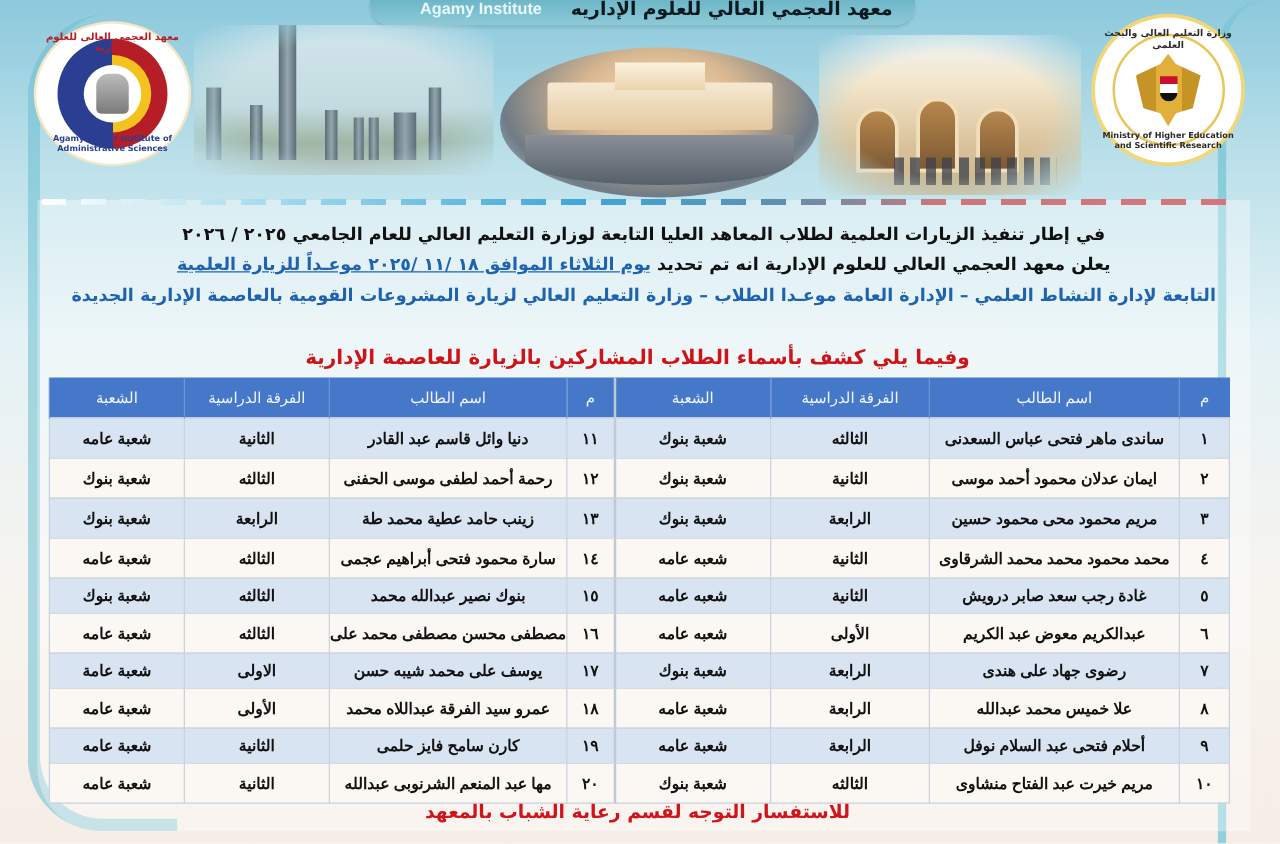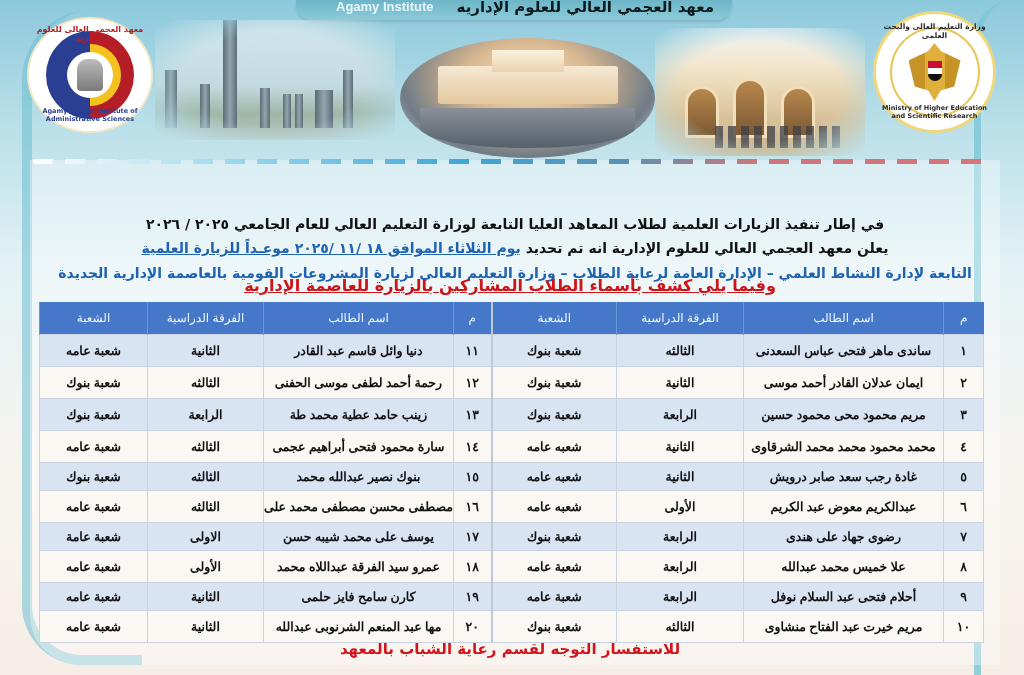--- a/index.html
+++ b/index.html
@@ -89,26 +89,26 @@
   .people { position:absolute; bottom: 8px; left: 60px; width: 130px; height: 22px; background: repeating-linear-gradient(90deg,#3c3f49 0 8px, transparent 8px 13px); opacity: .75;}
   .divider-mask {
     position: absolute; left: 33px; top: 159px; width: 960px; height: 5px;
     background: linear-gradient(90deg, #ffffff 0%, #a9dcef 18%, #3fa7d6 45%, #5f8fb0 62%, #c9787c 75%, #d6757c 100%);
     -webkit-mask-image: repeating-linear-gradient(90deg, #000 0 20px, transparent 20px 32px);
     mask-image: repeating-linear-gradient(90deg, #000 0 20px, transparent 20px 32px);
     border-radius: 2px;
   }
 
   
-  .announce { position: absolute; left: 20px; width: 990px; text-align: center; direction: rtl; font-weight: bold; font-family: "DejaVu Sans", sans-serif; margin-top: 36px; }
+  .announce { position: absolute; left: 20px; width: 990px; text-align: center; direction: rtl; font-weight: bold; font-family: "DejaVu Sans", sans-serif; }
   .line1 { top: 180px; font-size: 14px; color: #111; }
   .line2 { top: 204px; font-size: 14px; color: #111; }
   .line2 .hl { color: #1f62b0; text-decoration: underline; }
   .line3 { top: 229px; font-size: 14px; color: #1f62b0; }
-  .list-title { position:absolute; top: 276px; left: 240px; width: 540px; text-align:center; direction: rtl; color: #cc1419; font-weight: bold; font-size: 16px; text-decoration: underline; }
+  .list-title { position:absolute; top: 276px; left: 240px; width: 540px; text-align:center; direction: rtl; color: #cc1419; font-weight: bold; font-size: 16px; }
 
   
   .student-table {
     position: absolute; left: 39px; top: 302px; width: 944px;
     border-collapse: collapse; direction: rtl; table-layout: fixed;
     font-family: "Liberation Sans", sans-serif;
   }
   .student-table th {
     background: #4578c9; color: #f1f6ff; font-weight: normal; font-size: 12px;
     height: 32px; text-align: center; border-left: 1px solid #6e95d6;
@@ -180,21 +180,21 @@
   <div class="people"></div>
 </div>
 
 <div class="divider-mask"></div>
 
 <div class="announce line1">في إطار تنفيذ الزيارات العلمية لطلاب المعاهد العليا التابعة لوزارة التعليم العالي للعام الجامعي ٢٠٢٥ / ٢٠٢٦</div>
 <div class="announce line2">
   <span>يعلن معهد العجمي العالي للعلوم الإدارية انه تم تحديد</span>
   <span class="hl">يوم الثلاثاء الموافق ١٨ /١١ /٢٠٢٥ موعـداً للزيارة العلمية</span>
 </div>
-<div class="announce line3">التابعة لإدارة النشاط العلمي – الإدارة العامة لرعاية الطلاب – وزارة التعليم العالي لزيارة المشروعات القومية بالعاصمة الإدارية الجديدة</div>
+<div class="announce line3">التابعة لإدارة النشاط العلمي – الإدارة العامة موعـدا الطلاب – وزارة التعليم العالي لزيارة المشروعات القومية بالعاصمة الإدارية الجديدة</div>
 
 <div class="list-title">وفيما يلي كشف بأسماء الطلاب المشاركين بالزيارة للعاصمة الإدارية</div>
 
 <table class="student-table">
   <colgroup>
     <col style="width:40px">
       <col style="width:200px">
       <col style="width:127px">
       <col style="width:125px">
     <col style="width:38px">
@@ -220,21 +220,21 @@
       <td>ساندى ماهر فتحى عباس السعدنى</td>
       <td>الثالثه</td>
       <td class="sep">شعبة بنوك</td>
       <td>١١</td>
       <td>دنيا وائل قاسم عبد القادر</td>
       <td>الثانية</td>
       <td>شعبة عامه</td>
     </tr>
     <tr class="r-even">
       <td>٢</td>
-      <td>ايمان عدلان القادر أحمد موسى</td>
+      <td>ايمان عدلان محمود أحمد موسى</td>
       <td>الثانية</td>
       <td class="sep">شعبة بنوك</td>
       <td>١٢</td>
       <td>رحمة أحمد لطفى موسى الحفنى</td>
       <td>الثالثه</td>
       <td>شعبة بنوك</td>
     </tr>
     <tr class="r-odd">
       <td>٣</td>
       <td>مريم محمود محى محمود حسين</td>

